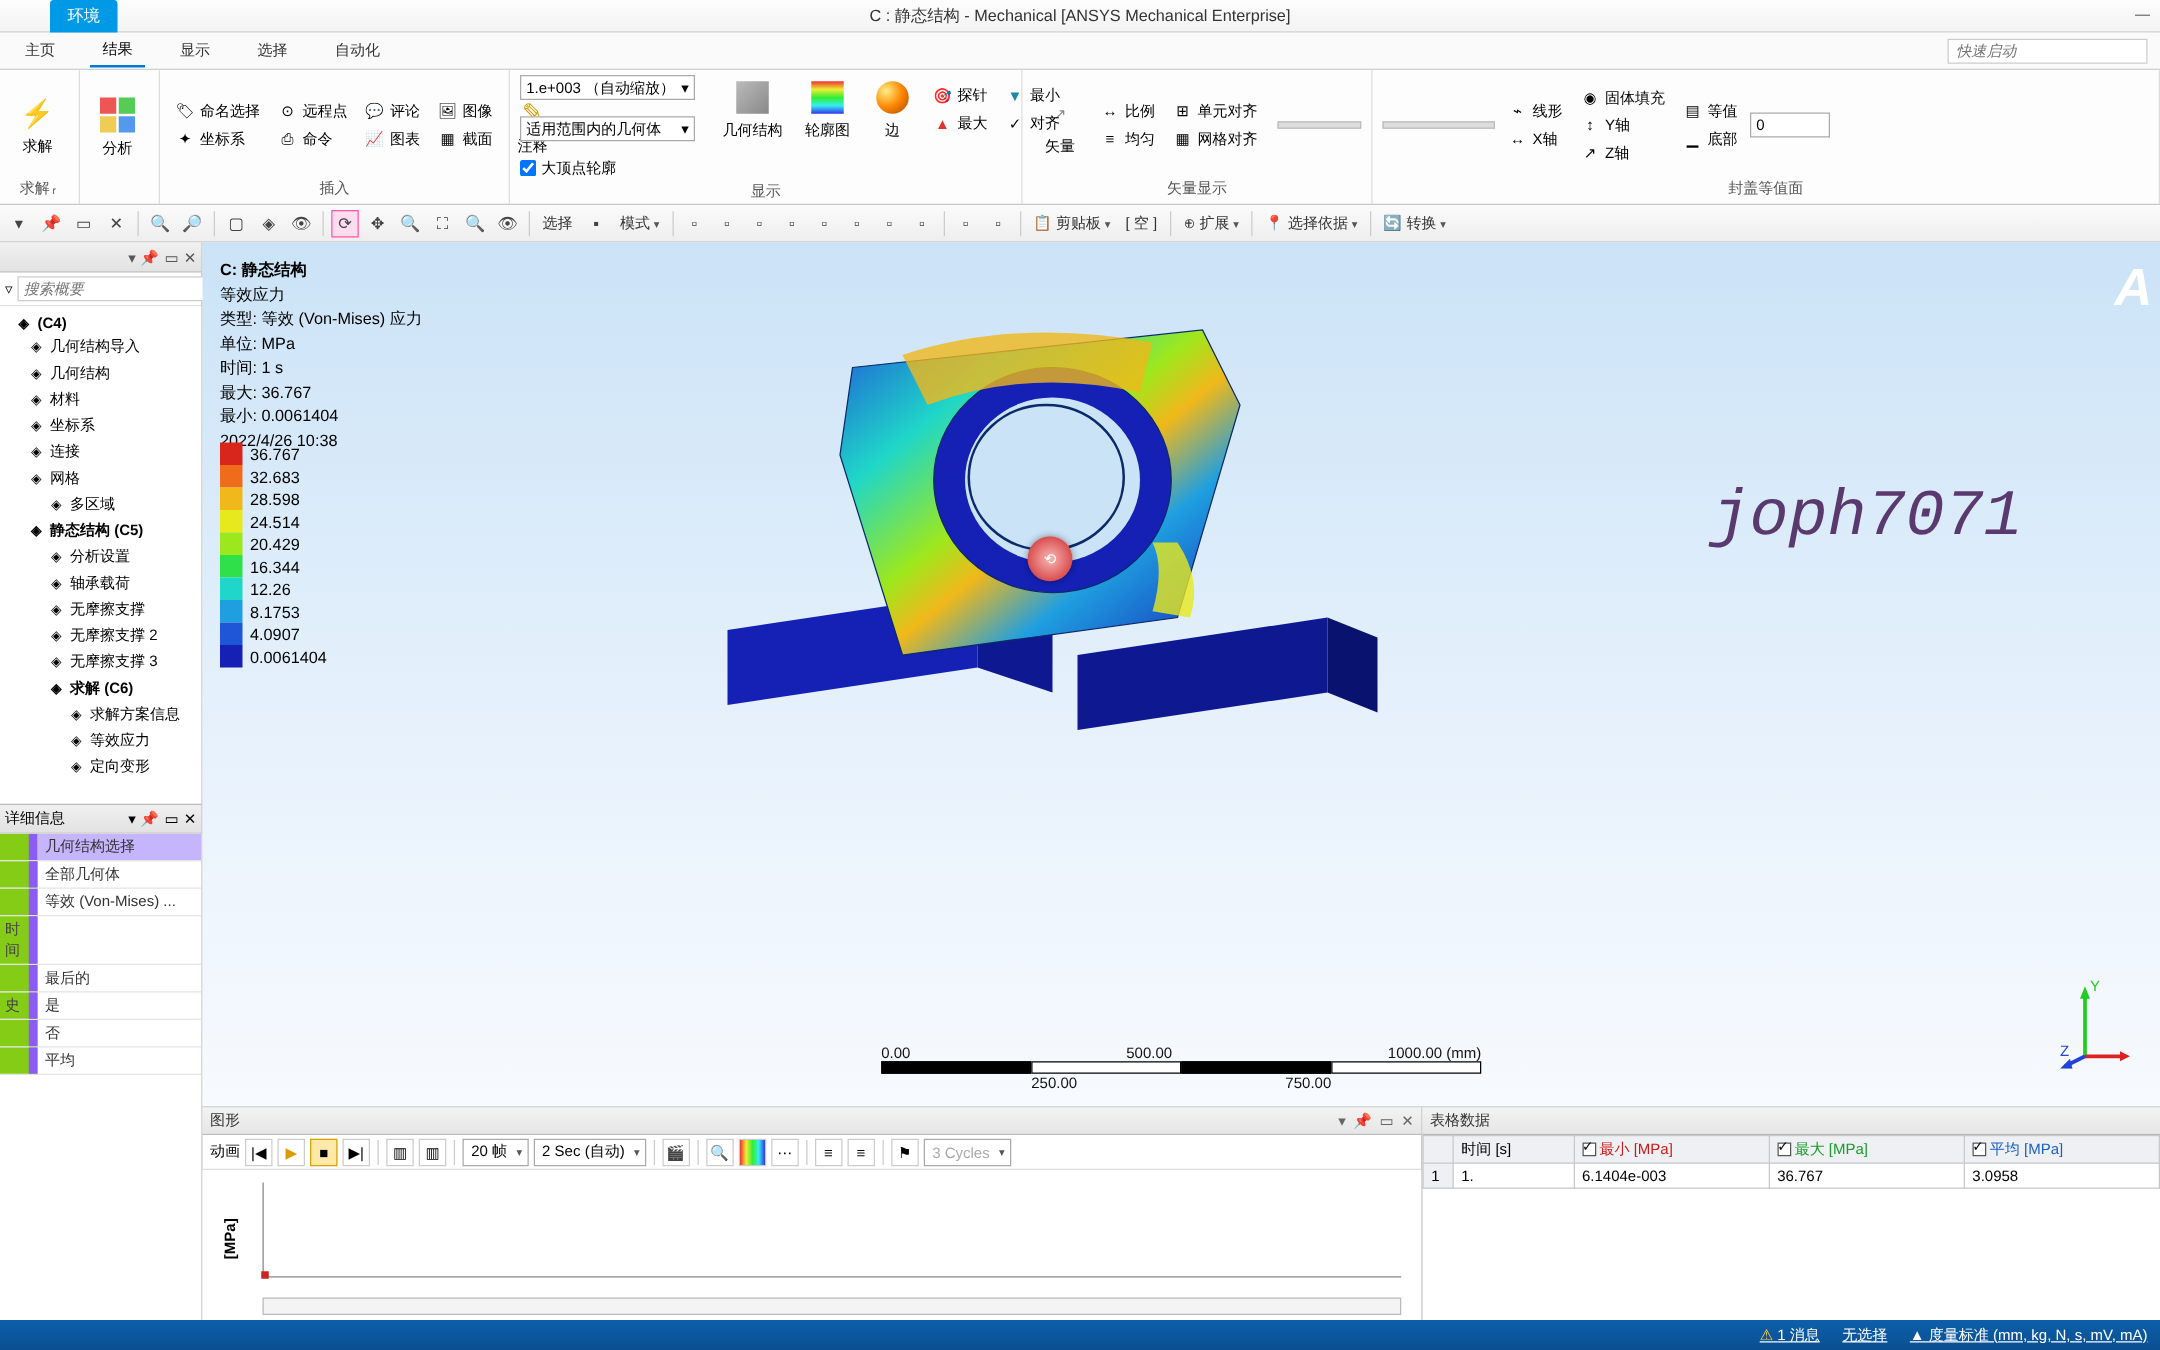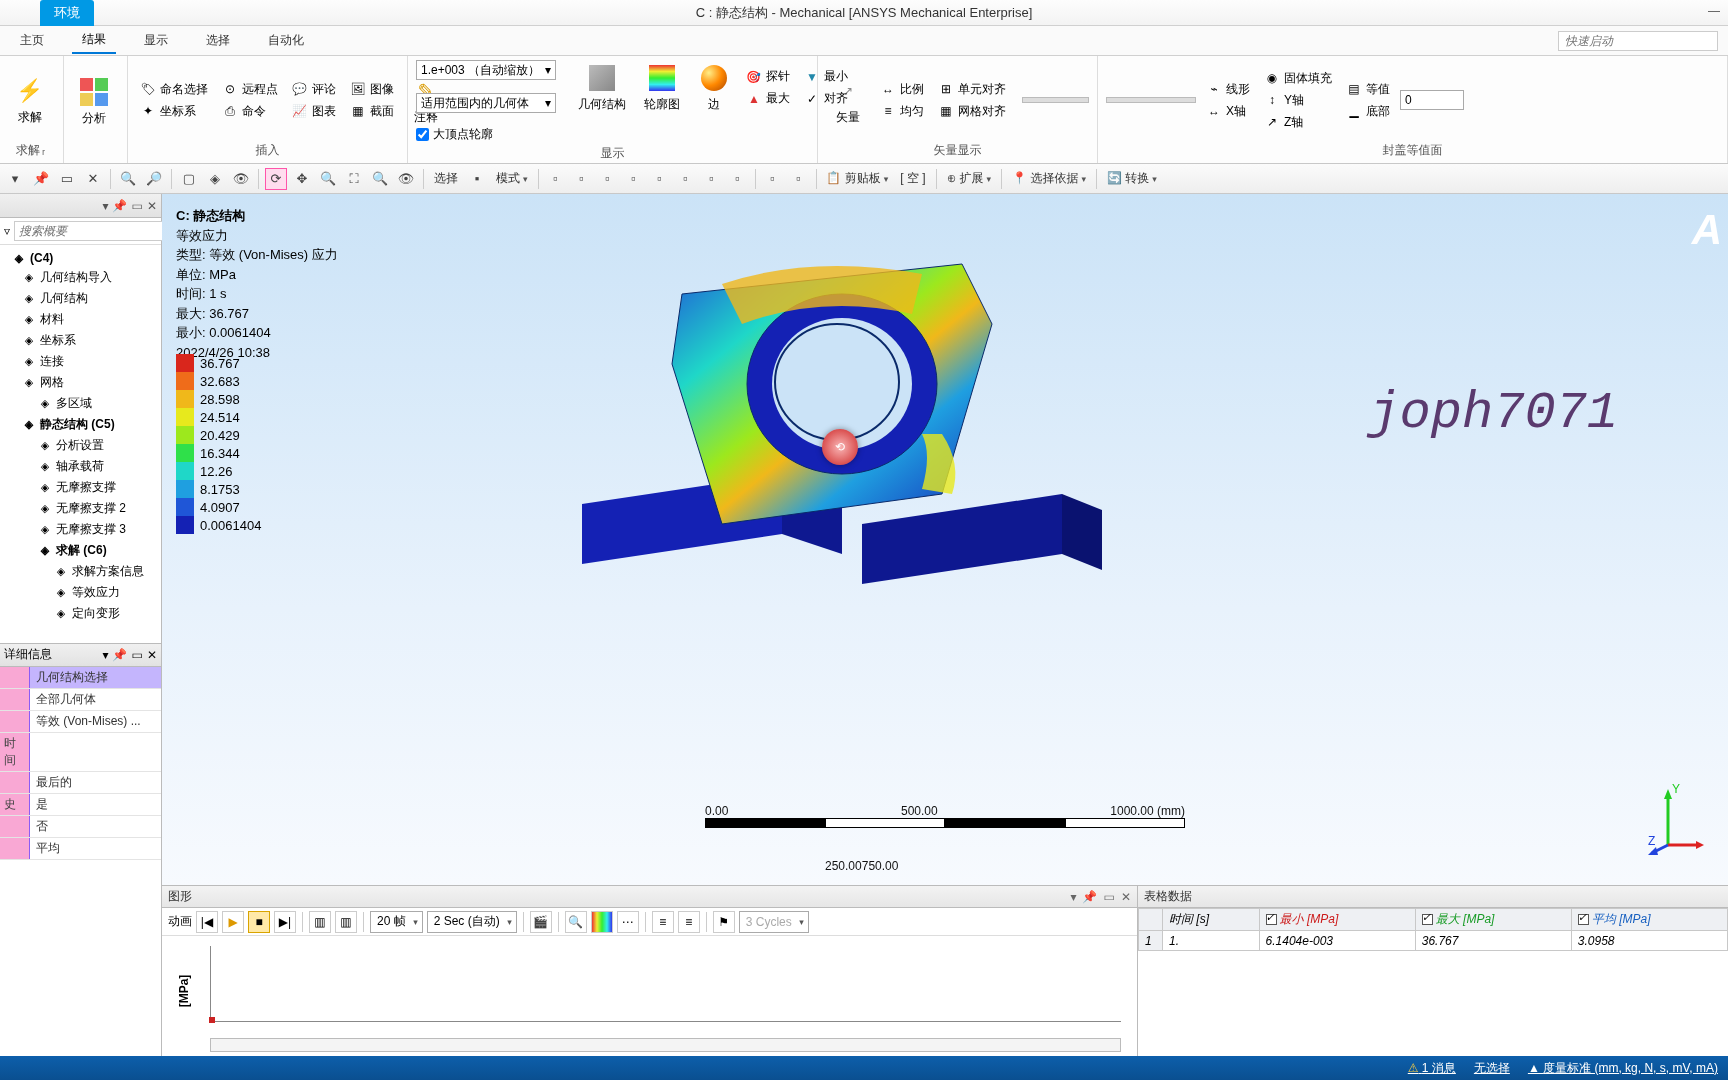--- a/index.html
+++ b/index.html
@@ -53,21 +53,21 @@
 .tree-node.bold { font-weight: bold; }
 .tree-node .ticon { width: 14px; height: 14px; display: inline-flex; align-items: center; justify-content: center; font-size: 11px; }
 .tree-indent-1 { padding-left: 20px; }
 .tree-indent-2 { padding-left: 36px; }
 .tree-indent-3 { padding-left: 52px; }
 
 
 .details-header { height: 24px; background: linear-gradient(#f0f0f0,#e2e2e2); border-top: 1px solid #bbb; border-bottom: 1px solid #bbb; display: flex; align-items: center; padding: 0 4px; justify-content: space-between; }
 .details-table { flex: 1; overflow: auto; background: #fff; }
 .detail-row { display: flex; border-bottom: 1px solid #e4e4e4; min-height: 22px; }
-.detail-label { width: 30px; background: #f9a8d4; border-right: 1px solid #8b5cf6; padding: 2px 4px; color: #444; }
+.detail-label { width: 30px; background: #84cc16; border-right: 7px solid #8b5cf6; padding: 2px 4px; color: #444; }
 .detail-value { flex: 1; padding: 2px 6px; color: #333; }
 .detail-row.header .detail-value { background: #c4b5fd; }
 
 
 .viewport { flex: 1; position: relative; background: linear-gradient(#cbe3f7,#e8f2fc 60%,#f7fafe); overflow: hidden; }
 .info-overlay { position: absolute; left: 14px; top: 12px; color: #000; line-height: 1.5; }
 .info-overlay div { font-size: 13px; }
 .info-overlay .bold { font-weight: bold; }
 .legend { position: absolute; left: 14px; top: 160px; }
 .legend-row { display: flex; align-items: center; height: 18px; }
@@ -75,42 +75,42 @@
 .legend-lbl { padding-left: 6px; font-size: 13px; }
 .watermark { position: absolute; right: 110px; top: 190px; font-family: Liberation Mono, monospace; font-size: 52px; font-style: italic; color: #5a3a6e; }
 .ansys-logo { position: absolute; right: 8px; top: 12px; font-family: Arial; font-size: 42px; font-weight: bold; font-style: italic; color: #fff; letter-spacing: -2px; }
 .triad { position: absolute; right: 20px; bottom: 30px; width: 60px; height: 80px; }
 .model-placeholder { position: absolute; left: 400px; top: 40px; width: 560px; height: 400px; }
 .rotate-cursor { position: absolute; left: 660px; top: 235px; width: 36px; height: 36px; border-radius: 50%; background: radial-gradient(#f9b6b6,#c22); box-shadow: 0 0 6px rgba(0,0,0,.4); display: flex; align-items: center; justify-content: center; color: #fff; }
 .scale-bar { position: absolute; left: 50%; transform: translateX(-50%); bottom: 12px; text-align: center; color: #111; }
 .scale-ticks { display: flex; }
 .scale-seg { height: 10px; border: 1px solid #000; }
 .scale-labels-top { display: flex; justify-content: space-between; font-size: 12px; }
-.scale-labels-bottom { display: flex; font-size: 12px; margin-top: 31px; }
+.scale-labels-bottom { display: flex; justify-content: space-between; font-size: 12px; }
 
 
 .bottom-row { height: 171px; display: flex; border-top: 1px solid #bbb; }
 .graph-panel { flex: 1; display: flex; flex-direction: column; border-right: 1px solid #bbb; min-width: 0; }
 .table-panel { width: 590px; display: flex; flex-direction: column; }
 .mini-header { height: 22px; background: linear-gradient(#f3f3f3,#e6e6e6); border-bottom: 1px solid #bbb; display: flex; align-items: center; padding: 0 6px; justify-content: space-between; color: #333; }
 .mini-header .controls { display: flex; gap: 6px; color: #666; }
 .anim-toolbar { height: 28px; display: flex; align-items: center; gap: 4px; padding: 0 6px; border-bottom: 1px solid #ddd; }
 .anim-btn { width: 22px; height: 22px; border: 1px solid #ccc; background: #fff; display: flex; align-items: center; justify-content: center; cursor: pointer; }
 .anim-btn.active { background: #ffe9a8; border-color: #d9a400; }
 .anim-combo { height: 22px; border: 1px solid #aaa; padding: 0 16px 0 6px; display: flex; align-items: center; position: relative; background: #fff; }
 .anim-combo::after { content: "▾"; position: absolute; right: 4px; font-size: 9px; color: #555; }
 .graph-body { flex: 1; position: relative; background: #fff; padding: 10px 14px; }
 .graph-ylabel { position: absolute; left: 6px; top: 40%; transform: rotate(-90deg); font-weight: bold; }
 .graph-xlabel { position: absolute; left: 50%; bottom: 6px; transform: translateX(-50%); font-weight: bold; }
 .graph-axis { position: absolute; left: 48px; right: 16px; top: 10px; bottom: 34px; border-left: 1px solid #888; border-bottom: 1px solid #888; }
 .graph-slider { position: absolute; left: 48px; right: 16px; bottom: 4px; height: 14px; border: 1px solid #bbb; background: #f4f4f4; }
 
 
 .tbl { border-collapse: collapse; width: 100%; }
-.tbl th, .tbl td { border: 1px solid #c8c8c8; padding: 2px 6px; text-align: left; height: 20px; background: #fff; font-style: italic; }
+.tbl th, .tbl td { border: 1px solid #c8c8c8; padding: 2px 6px; text-align: left; height: 20px; background: #fff; }
 .tbl th { background: #eef0f3; font-weight: normal; }
 .tbl th .chk-box { display: inline-block; width: 11px; height: 11px; border: 1px solid #555; margin-right: 3px; vertical-align: middle; background: #fff; position: relative; }
 .tbl th .chk-box::after { content: "✓"; position: absolute; left: -1px; top: -4px; font-size: 11px; }
 .min-col { color: #cc1a1a; }
 .max-col { color: #1a9c28; }
 .avg-col { color: #1860c0; }
 .row-idx { background: #eef0f3 !important; text-align: center; width: 24px; }
 
 
 .status-bar { height: 24px; background: linear-gradient(#0d5fab,#0a4f90); color: #fff; display: flex; align-items: center; padding: 0 10px; gap: 18px; justify-content: flex-end; font-size: 12px; text-decoration: underline; }

